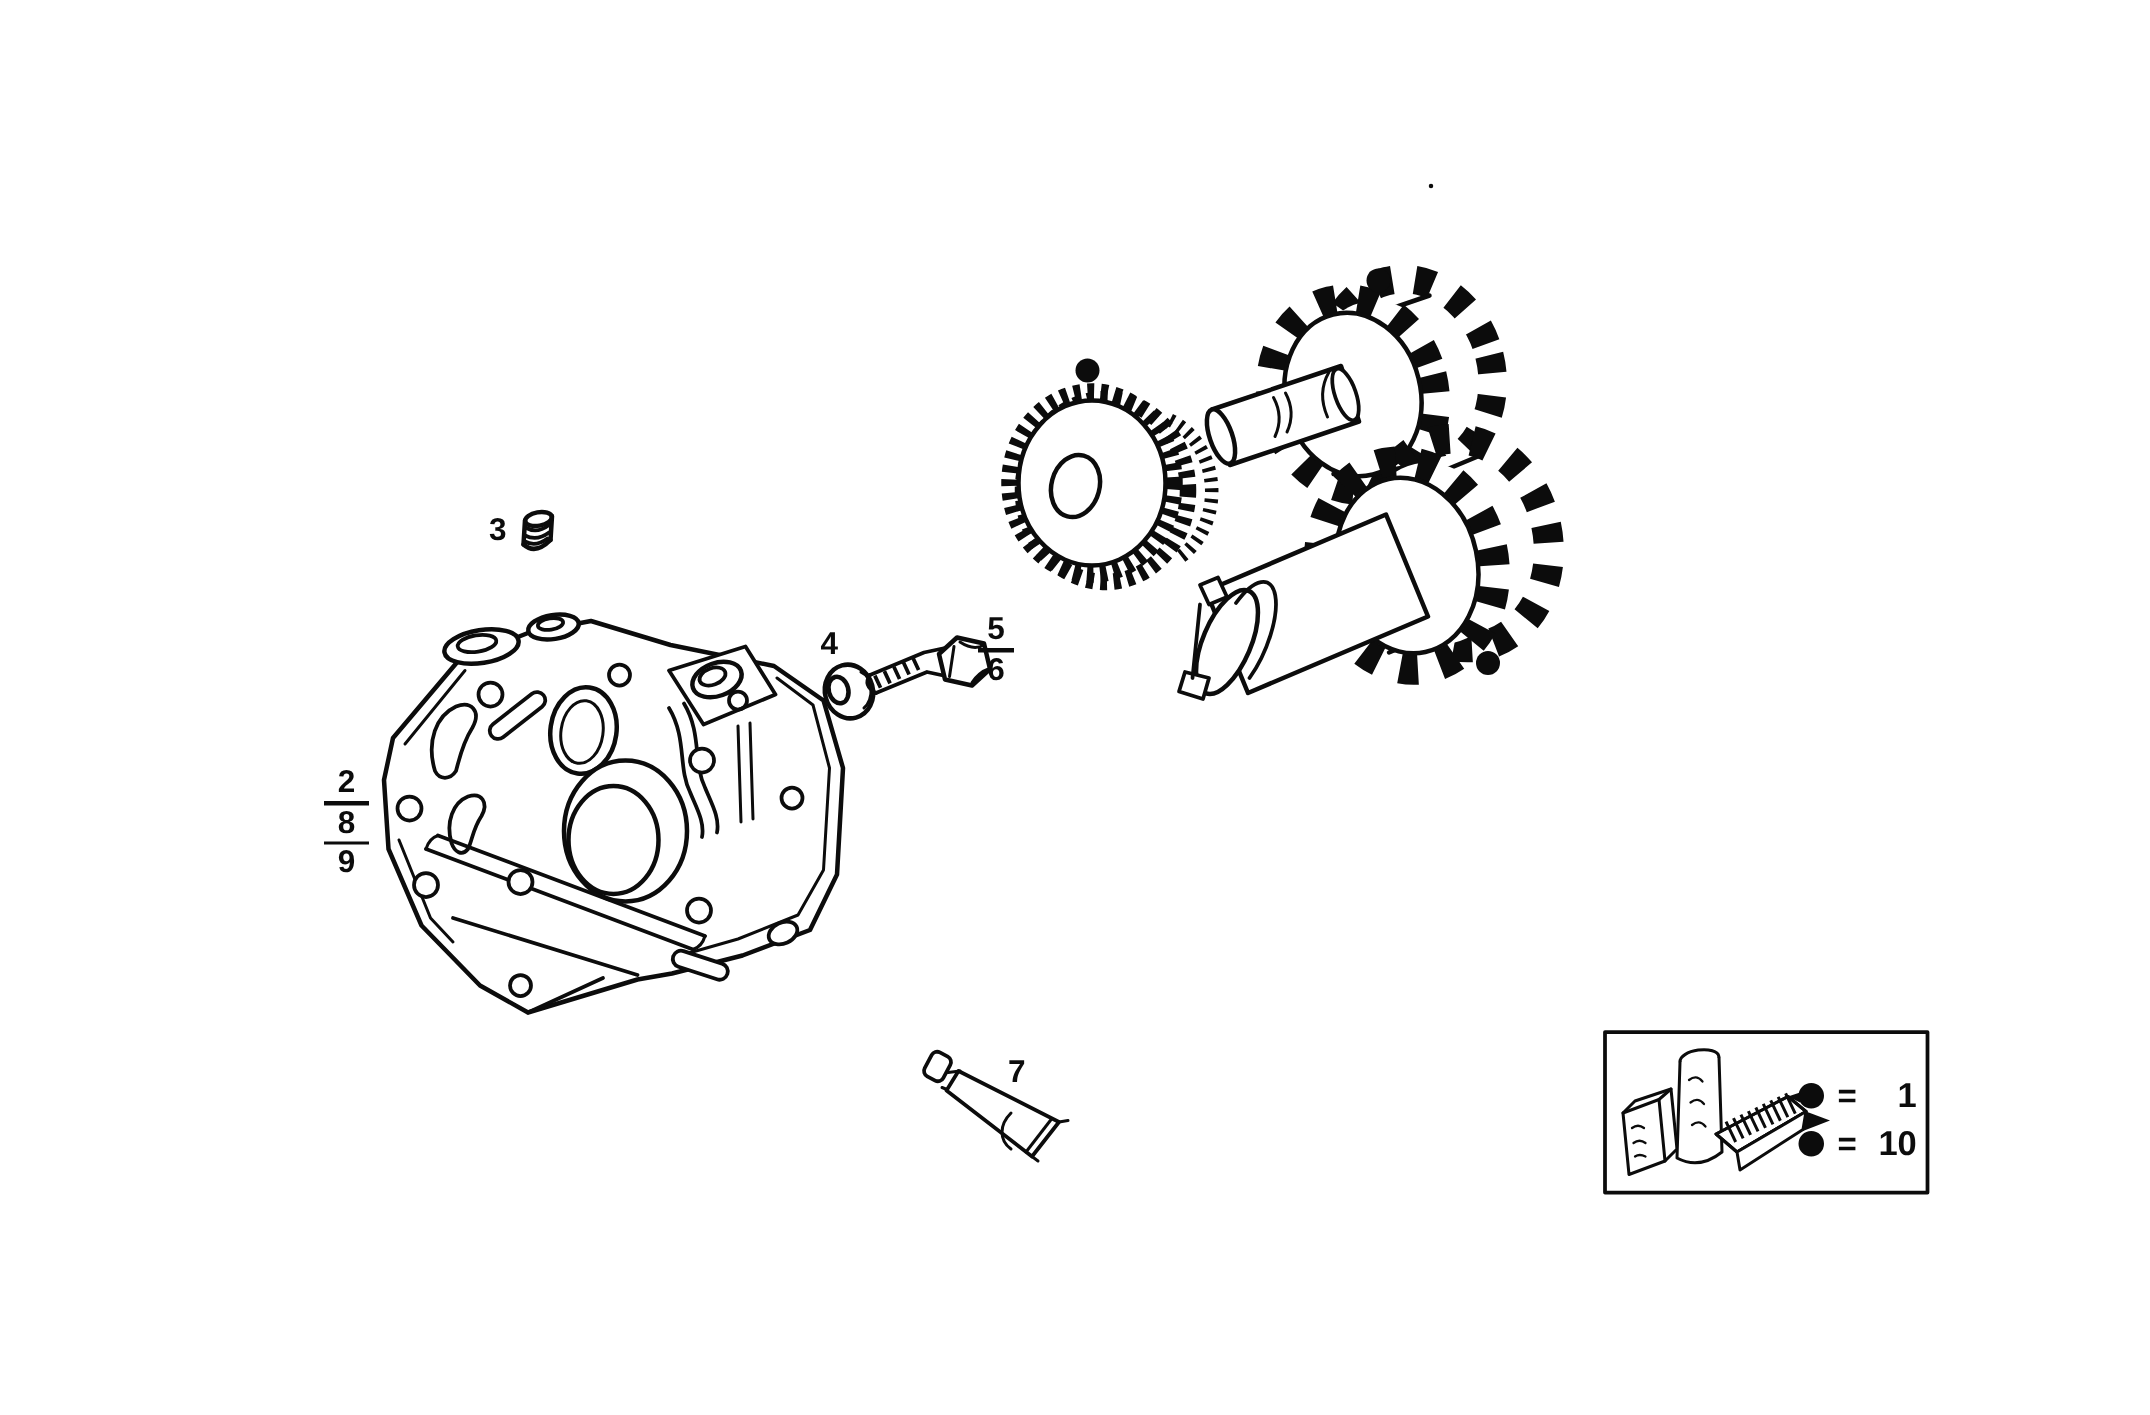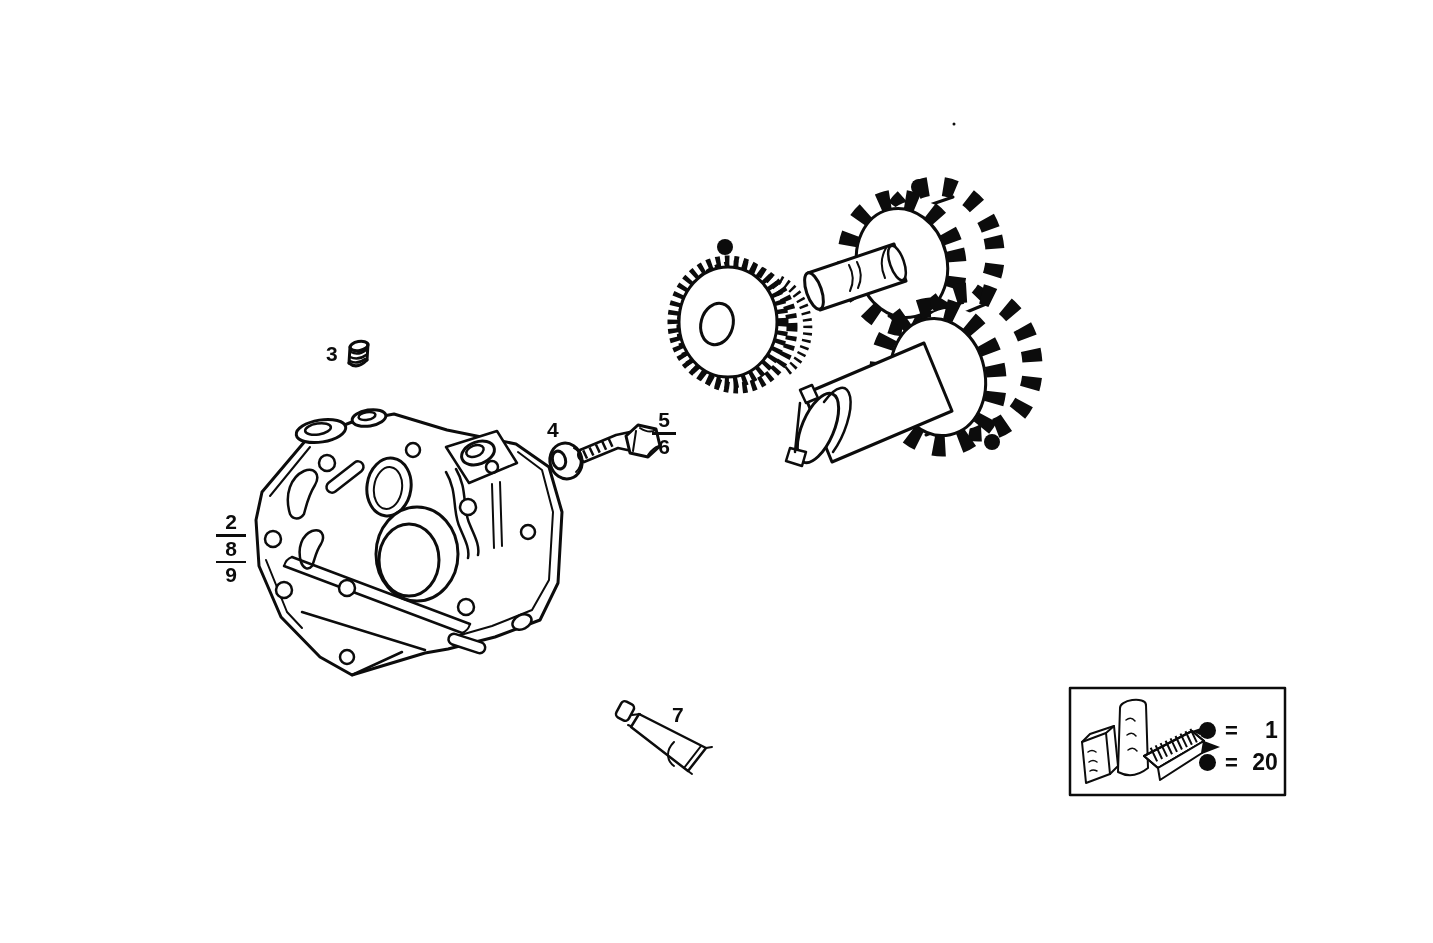--- a/index.html
+++ b/index.html
@@ -224,16 +224,16 @@
   <div class="callout" style="left:672px;top:705px;">7</div>
 
   <div class="legend-row" style="left:1199px;top:719px;">
     <span class="legend-dot"></span>
     <span class="legend-eq">=</span>
     <span class="legend-val">1</span>
   </div>
   <div class="legend-row" style="left:1199px;top:751px;">
     <span class="legend-dot"></span>
     <span class="legend-eq">=</span>
-    <span class="legend-val">20</span>
+    <span class="legend-val">10</span>
   </div>
 
 </div>
 
 </body></html>

